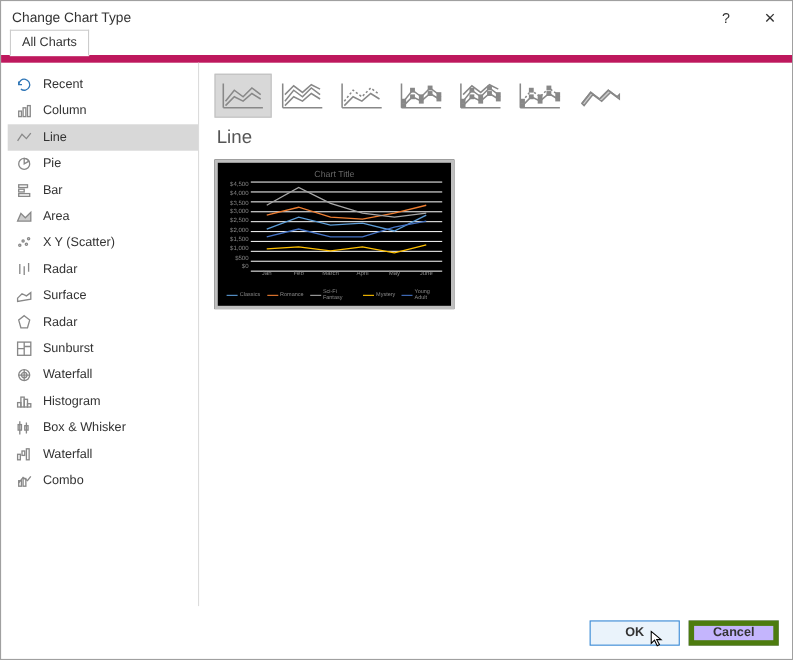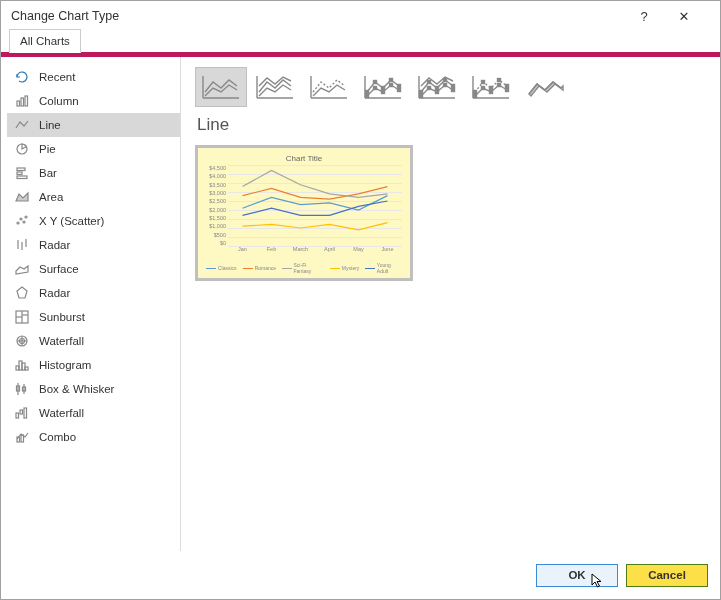--- a/index.html
+++ b/index.html
@@ -1,47 +1,47 @@
 <!DOCTYPE html>
 <html><head>
 <meta charset="utf-8">
 <style>
   * { box-sizing: border-box; font-family: "Segoe UI", Arial, sans-serif; }
   body { margin:0; background:#fff; }
   .dialog { width:721px; height:600px; border:1px solid #a0a0a0; background:#fff; display:flex; flex-direction:column; }
-  .titlebar { height:30px; display:flex; align-items:center; padding:0 16px 0 10px; font-size:12.5px; color:#333; }
+  .titlebar { height:30px; display:flex; align-items:center; padding:0 0 0 10px; font-size:12.5px; color:#333; }
   .titlebar .spacer { flex:1; }
   .tb-btn { width:40px; height:30px; display:flex; align-items:center; justify-content:center; font-size:13px; color:#333; }
-  .tabrow { height:26px; display:flex; align-items:flex-end; padding-left:8px; border-bottom:5px solid #be185d; }
+  .tabrow { height:26px; display:flex; align-items:flex-end; padding-left:8px; border-bottom:7px solid #be185d; }
   .tab { padding:5px 10px 5px 10px; font-size:11.5px; color:#333; border:1px solid #ccc; border-bottom:1px solid #fff; background:#fff; position:relative; top:1px; }
   .body { flex:1; display:flex; min-height:0; }
   .sidebar { width:180px; border-right:1px solid #dcdcdc; padding:8px 0 8px 6px; overflow:hidden; }
   .cat { height:24px; display:flex; align-items:center; gap:8px; padding:0 6px; font-size:11.5px; color:#333; cursor:default; }
   .cat .ico { width:18px; height:18px; display:flex; align-items:center; justify-content:center; }
   .cat.selected { background:#d8d8d8; }
   .main { flex:1; padding:10px 14px; overflow:hidden; }
   .subtypes { display:flex; gap:2px; margin-bottom:8px; }
   .subtype { width:52px; height:40px; border:1px solid transparent; display:flex; align-items:center; justify-content:center; }
   .subtype.selected { background:#d8d8d8; border:1px solid #c0c0c0; }
   .type-title { font-size:17px; color:#555; margin:6px 0 10px 2px; }
-  .preview { width:218px; height:136px; border:3px solid #bfbfbf; padding:6px 8px 4px 8px; display:flex; flex-direction:column; background:#fef9c3; }
+  .preview { width:218px; height:136px; border:3px solid #bfbfbf; padding:6px 8px 4px 8px; display:flex; flex-direction:column; background:#000000; }
   .preview-title { text-align:center; font-size:8px; color:#666; margin-bottom:2px; }
   .chart-area { flex:1; position:relative; }
   .yaxis { position:absolute; left:0; top:0; bottom:14px; width:22px; display:flex; flex-direction:column; justify-content:space-between; }
   .ylbl { font-size:5.5px; color:#888; text-align:right; padding-right:2px; }
   .grid { position:absolute; left:22px; right:0; top:0; bottom:14px; }
   .gline { position:absolute; left:0; right:0; border-top:1px solid #e8e8e8; }
   .xaxis { position:absolute; left:22px; right:0; bottom:0; height:14px; display:flex; }
   .xlbl { flex:1; font-size:5.5px; color:#888; text-align:center; }
   .legend { display:flex; justify-content:center; gap:6px; margin-top:2px; }
   .leg { display:flex; align-items:center; gap:2px; font-size:5px; color:#888; }
   .leg .sw { width:10px; height:0; border-top:1.5px solid; }
   svg.lines { position:absolute; left:22px; right:0; top:0; bottom:14px; width:calc(100% - 22px); height:calc(100% - 14px); }
   .footer { height:48px; border-top:0; display:flex; align-items:center; justify-content:flex-end; gap:8px; padding:0 12px;font-weight:bold; }
-  .btn { width:82px; height:23px; font-size:11.5px; color:#333; background:#fde047; border:1px solid #4d7c0f; display:flex; align-items:center; justify-content:center; }
+  .btn { width:82px; height:23px; font-size:11.5px; color:#333; background:#c4b5fd; border:5px solid #4d7c0f; display:flex; align-items:center; justify-content:center; }
   .btn.primary { border:1px solid #3a8ad6; background:#eaf3fb; }
   .cursor { position:absolute; width:16px; height:16px; pointer-events:none; }
 </style>
 </head>
 <body>
 
 <div class="dialog">
   <div class="titlebar">
     <span>Change Chart Type</span>
     <div class="spacer"></div>

